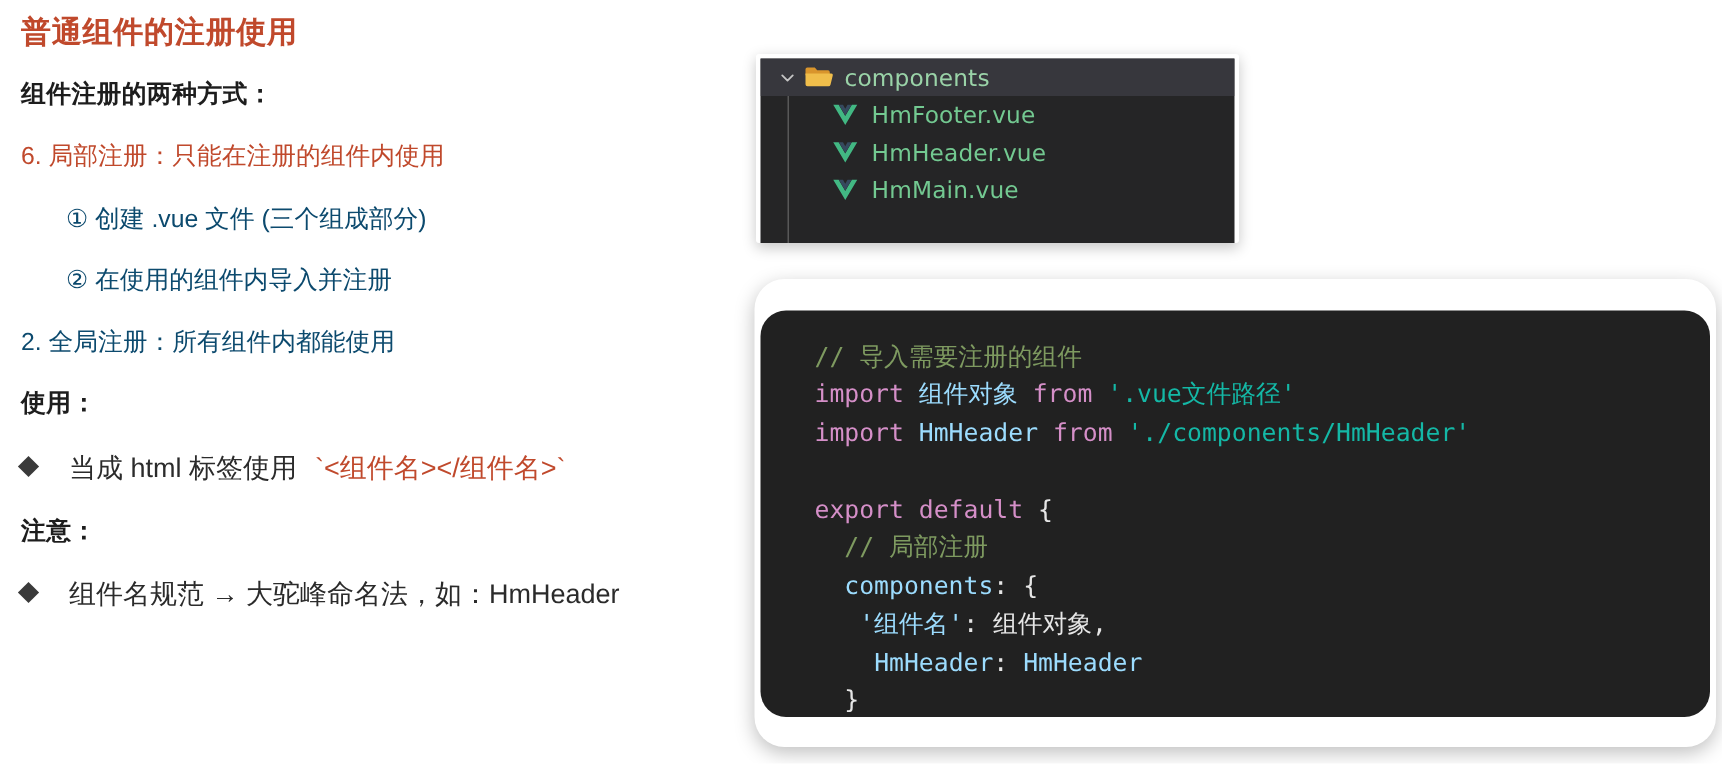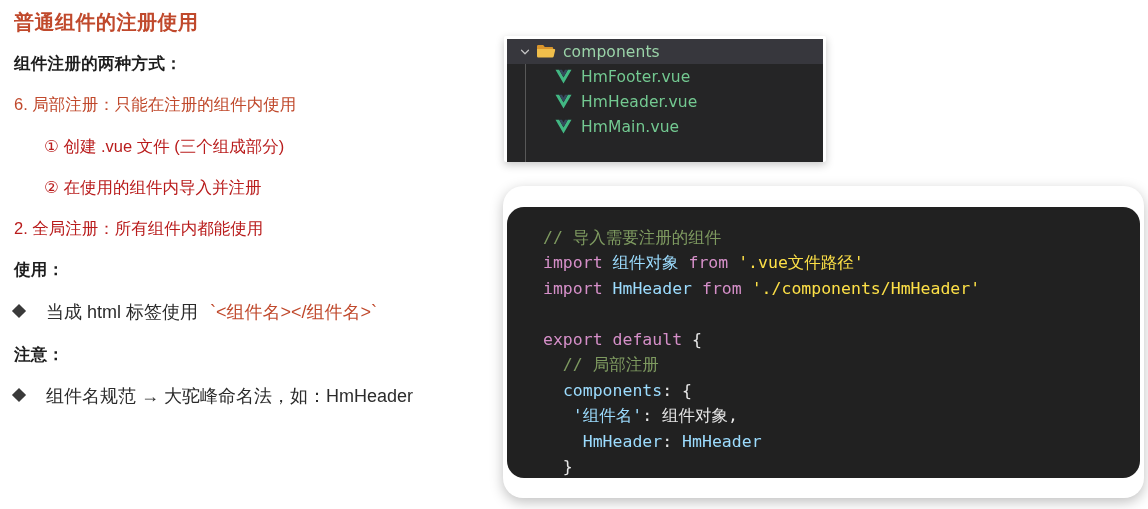--- a/index.html
+++ b/index.html
@@ -38,21 +38,21 @@
 
   .note-line {
     font-size: 16.5px;
     line-height: 1.35;
     margin: 0 0 19px 0;
     white-space: nowrap;
   }
   .note-line.bold   { font-weight: bold; color: #1d1d1d; letter-spacing: .3px; }
   .note-line.red    { color: #C0492C; }
   .note-line.indent { margin-left: 30px; }
-  .note-line.plain  { color: #b91c1c; }
+  .note-line.plain  { color: #0c4a6e; }
 
   .bullet-row {
     display: flex;
     align-items: center;
     font-size: 18px;
     margin: 0 0 19px 0;
     white-space: nowrap;
   }
   .diamond {
     display: inline-block;
@@ -151,21 +151,21 @@
     overflow: hidden;
     font-family: "DejaVu Sans Mono", "Liberation Mono", monospace;
     font-size: 16.5px;
     line-height: 25.5px;
     white-space: pre;
   }
   .code-line { min-height: 25.5px; }
   .c-comment { color: #7E9A60; }
   .c-keyword { color: #D58FC8; }
   .c-ident   { color: #9CDCFE; }
-  .c-string  { color: #fde047; }
+  .c-string  { color: #14b8a6; }
   .c-plain   { color: #E6E6E6; }
   .c-punct   { color: #E6E6E6; }
 </style>
 </head>
 <body>
 
 <div class="notes">
 
   <h1 class="note-title">普通组件的注册使用</h1>
 

